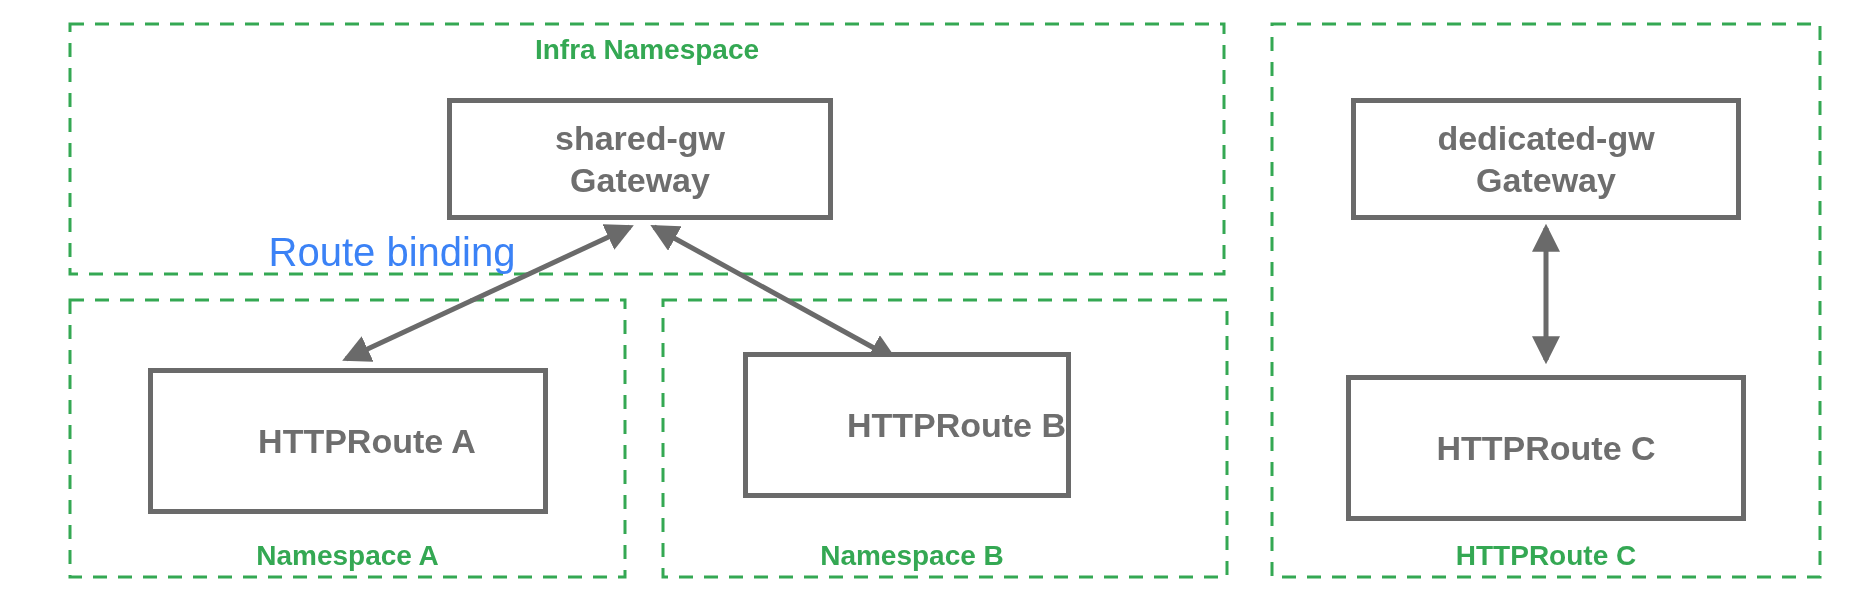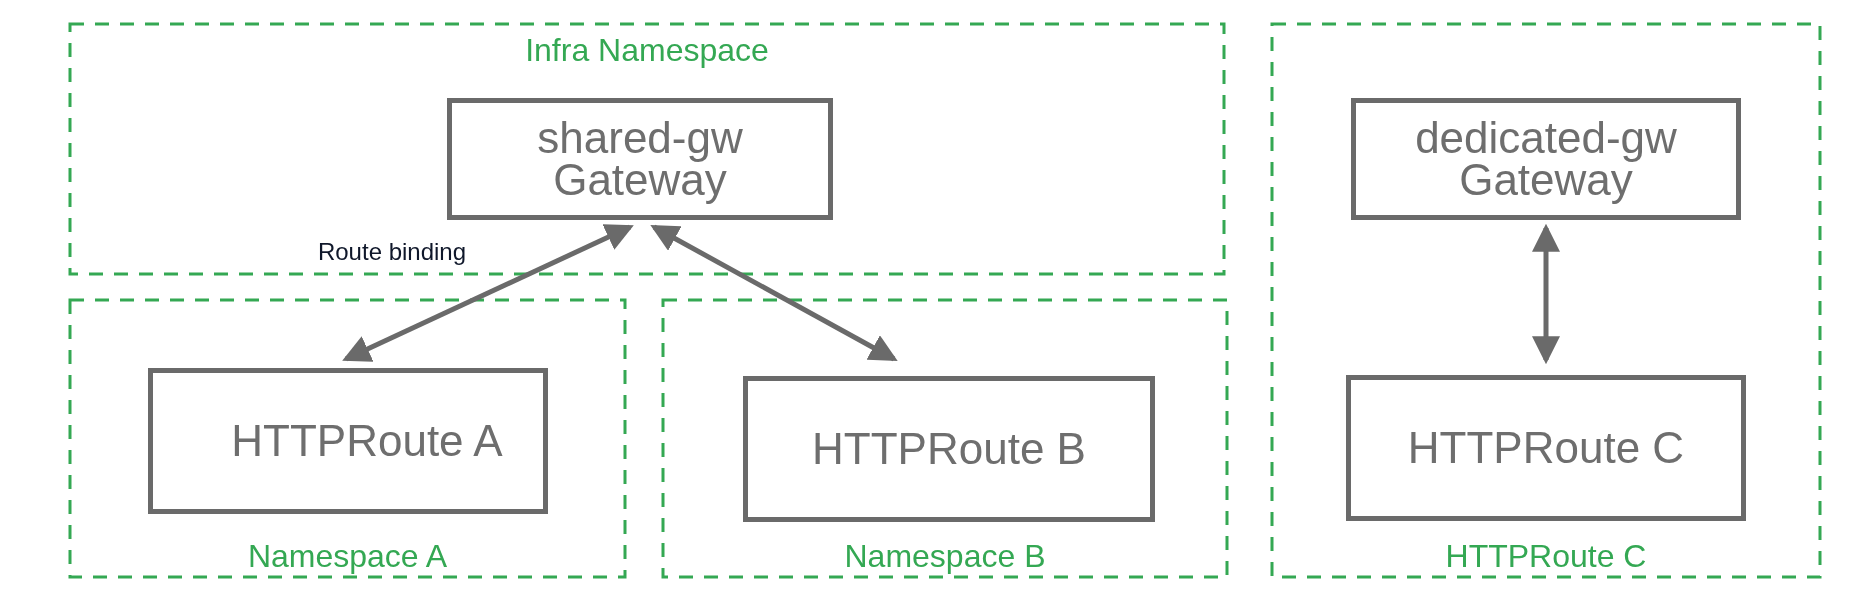--- a/index.html
+++ b/index.html
@@ -27,39 +27,39 @@
     position: absolute;
     box-sizing: border-box;
     border: 5px solid #6a6a6a;
     background: #ffffff;
     display: flex;
     flex-direction: column;
     align-items: center;
     justify-content: center;
     text-align: center;
     color: #6e6e6e;
-    font-weight: normal;
-    font-size: 44px;
+    font-weight: bold;
+    font-size: 34px;
     line-height: 42px;
   }
   .ns-label {
     position: absolute;
     text-align: center;
     color: #34a853;
-    font-weight: normal;
-    font-size: 32px;
+    font-weight: bold;
+    font-size: 28px;
     line-height: 40px;
     white-space: nowrap;
   }
   .edge-label {
     position: absolute;
     text-align: center;
-    color: #0f172a;
+    color: #3b82f6;
     font-weight: normal;
-    font-size: 24px;
+    font-size: 40px;
     line-height: 40px;
     white-space: nowrap;
   }
 </style>
 </head>
 <body>
 
 <div class="canvas">
 
   <svg class="links-layer" width="1860" height="600" viewBox="0 0 1860 600" xmlns="http://www.w3.org/2000/svg">
@@ -74,37 +74,37 @@
     <rect x="663" y="300" width="564" height="277" fill="none" stroke="#34a853" stroke-width="3" stroke-dasharray="14 11"></rect>
     <rect x="1272" y="24" width="548" height="553" fill="none" stroke="#34a853" stroke-width="3" stroke-dasharray="14 11"></rect>
 
     <line x1="630" y1="227" x2="346" y2="359" stroke="#6a6a6a" stroke-width="5" marker-start="url(#ah)" marker-end="url(#ah)"></line>
     <line x1="654" y1="227" x2="894" y2="359" stroke="#6a6a6a" stroke-width="5" marker-start="url(#ah)" marker-end="url(#ah)"></line>
     <line x1="1546" y1="228" x2="1546" y2="360" stroke="#6a6a6a" stroke-width="5" marker-start="url(#ah)" marker-end="url(#ah)"></line>
   </svg>
 
   <div class="ns-label" style="left:70px; top:30px; width:1154px;">Infra Namespace</div>
   <div class="ns-label" style="left:70px; top:536px; width:555px;">Namespace A</div>
-  <div class="ns-label" style="left:663px; top:536px; width:564px;">Namespace B</div>
+  <div class="ns-label" style="left:630px; top:536px; width:564px;">Namespace B</div>
   <div class="ns-label" style="left:1272px; top:536px; width:548px;">HTTPRoute C</div>
 
   <div class="edge-label" style="left:262px; top:232px; width:260px;">Route binding</div>
 
   <div class="node-box" style="left:447px; top:98px; width:386px; height:122px;">
     <span>shared-gw</span>
     <span>Gateway</span>
   </div>
   <div class="node-box" style="left:1351px; top:98px; width:390px; height:122px;">
     <span>dedicated-gw</span>
     <span>Gateway</span>
   </div>
 
   <div class="node-box" style="left:148px; top:368px; width:400px; height:146px;padding-left:38px;">
     <span>HTTPRoute A</span>
   </div>
-  <div class="node-box" style="left:743px; top:376px; width:412px; height:146px;">
+  <div class="node-box" style="left:743px; top:352px; width:328px; height:146px;align-items:flex-end;">
     <span>HTTPRoute B</span>
   </div>
   <div class="node-box" style="left:1346px; top:375px; width:400px; height:146px;">
     <span>HTTPRoute C</span>
   </div>
 
 </div>
 
 </body></html>

